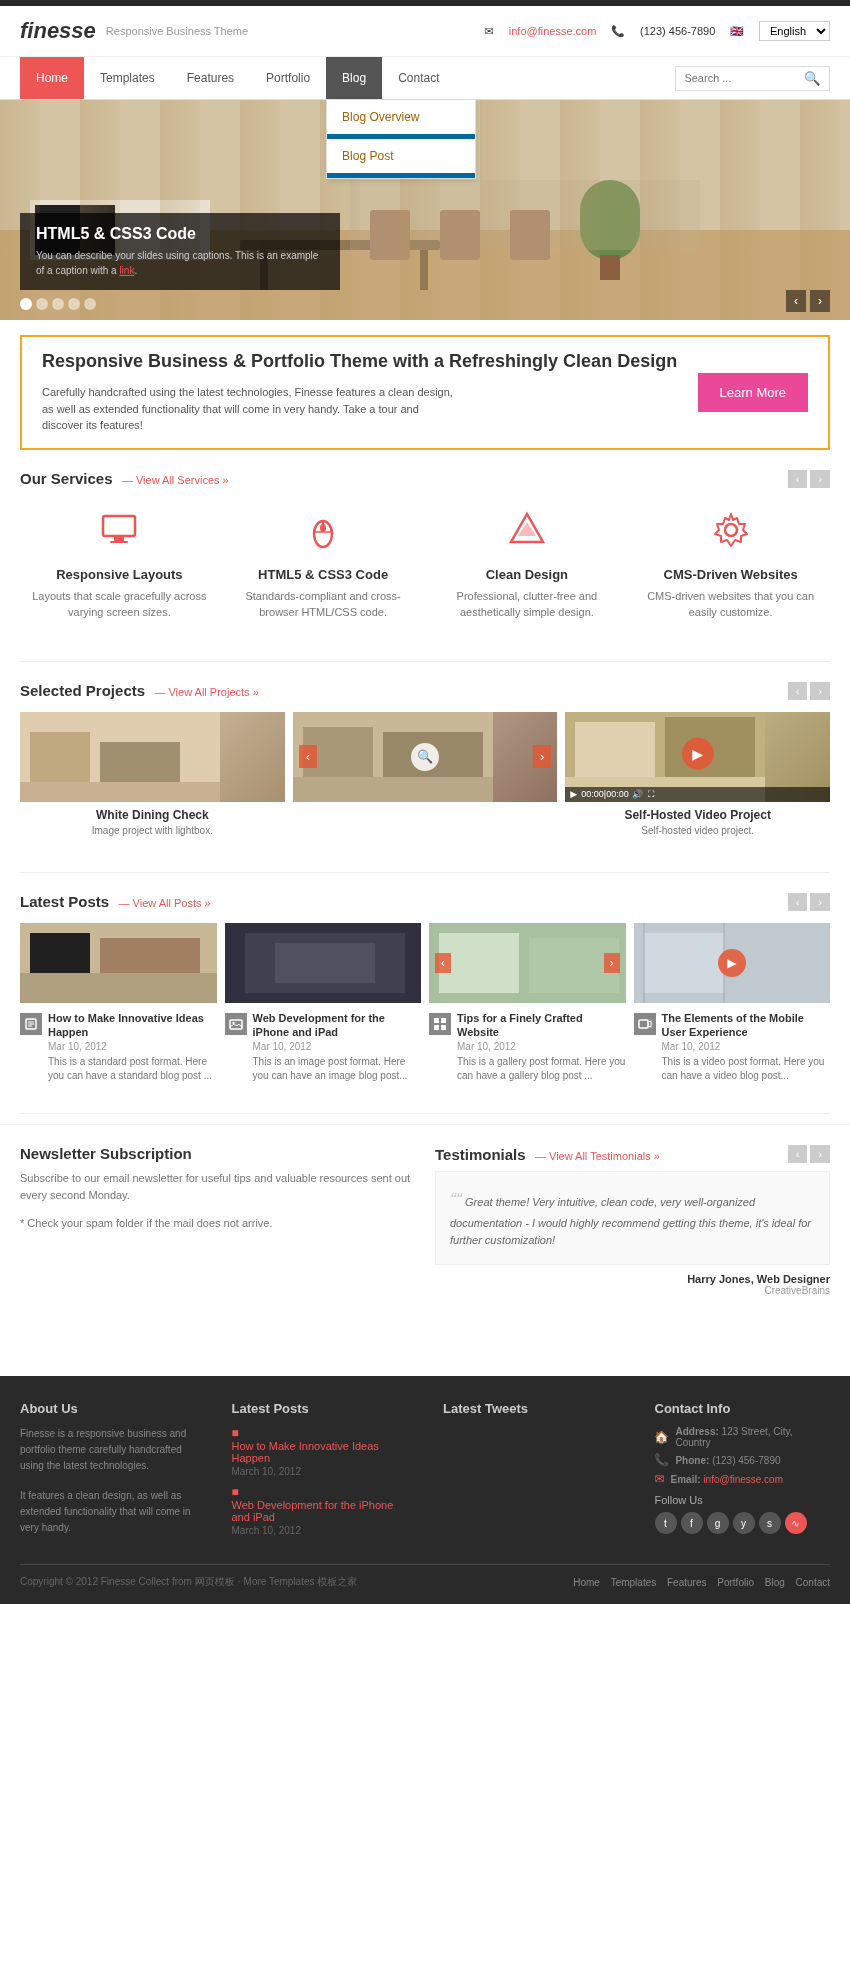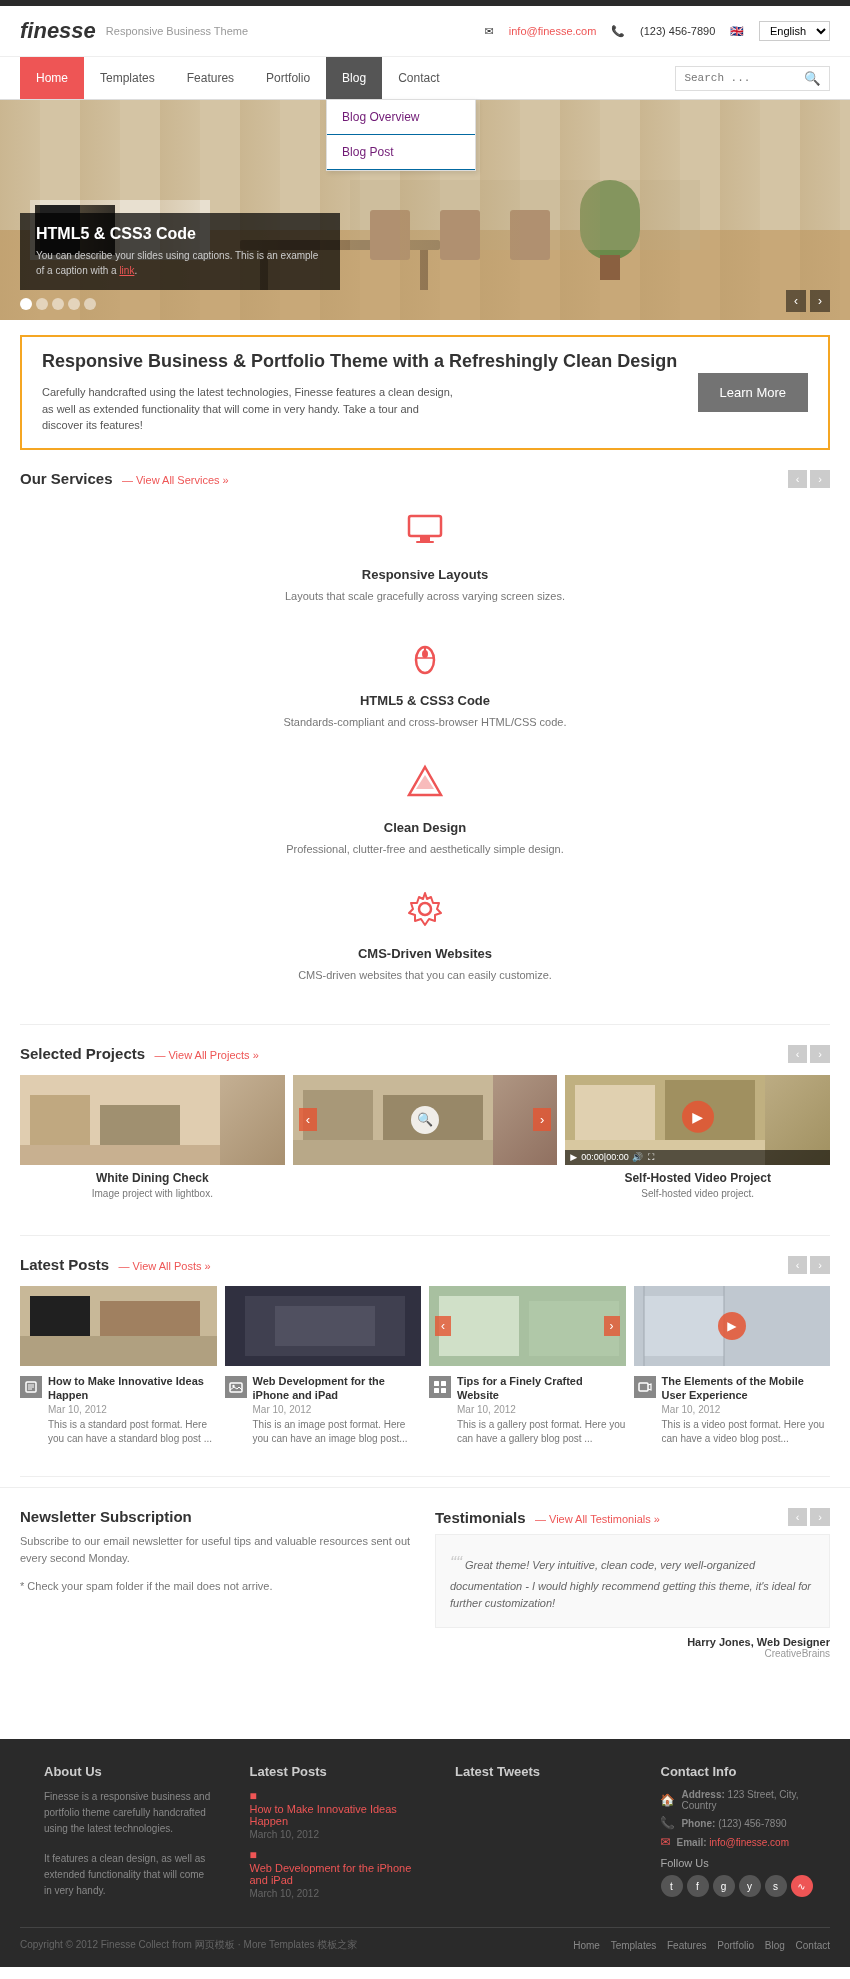--- a/index.html
+++ b/index.html
@@ -17,26 +17,26 @@
     .header-email { color: #e55; }
     .lang-select { border: 1px solid #ccc; padding: 2px 6px; font-size: 11px; background: #fff; }
 
     
     .nav { background: #fff; border-bottom: 1px solid #ddd; position: relative; }
     .nav-inner { display: flex; align-items: center; padding: 0 20px; }
     .nav-item { padding: 14px 16px; font-size: 12px; color: #555; cursor: pointer; text-decoration: none; display: inline-block; position: relative; }
     .nav-item.active { background: #e55; color: #fff; }
     .nav-item.blog-active { background: #555; color: #fff; }
     .nav-search { margin-left: auto; display: flex; align-items: center; border: 1px solid #ddd; padding: 4px 8px; }
-    .nav-search input { border: none; outline: none; font-size: 11px; width: 120px; color: #999; font-family: Liberation Mono, monospace; }
+    .nav-search input { border: none; outline: none; font-size: 11px; width: 120px; color: #999; }
     .search-icon-btn { background: none; border: none; cursor: pointer; color: #999; }
 
     
     .blog-dropdown { position: absolute; top: 100%; left: 0; background: #fff; border: 1px solid #ddd; z-index: 100; width: 150px; box-shadow: 2px 2px 5px rgba(0,0,0,0.1); }
-    .blog-dropdown-item { padding: 10px 15px; font-size: 12px; color: #701a75; cursor: pointer; border-bottom: 1px solid #0369a1; }
+    .blog-dropdown-item { padding: 10px 15px; font-size: 12px; color: #a16207; cursor: pointer; border-bottom: 5px solid #0369a1; }
     .nav-blog-wrapper { position: relative; }
 
     
     .hero { position: relative; height: 220px; overflow: hidden; background: #8a7a6a; }
     .hero-overlay { position: absolute; bottom: 30px; left: 20px; background: rgba(0,0,0,0.7); padding: 12px 16px; max-width: 320px; }
     .hero-title { color: #fff; font-size: 16px; font-weight: bold; margin-bottom: 5px; }
     .hero-caption { color: #ccc; font-size: 10px; line-height: 1.5; }
     .hero-caption a { color: #e55; }
     .hero-dots { position: absolute; bottom: 10px; left: 20px; display: flex; gap: 4px; }
     .hero-dot { width: 12px; height: 12px; background: rgba(255,255,255,0.5); border-radius: 50%; cursor: pointer; }
@@ -44,31 +44,31 @@
     .hero-arrows { position: absolute; bottom: 8px; right: 20px; display: flex; gap: 4px; }
     .hero-arrow { background: rgba(0,0,0,0.5); color: #fff; border: none; padding: 4px 8px; cursor: pointer; font-size: 12px; }
     
     .hero-room { width: 100%; height: 100%; background: linear-gradient(180deg, #d4c4a8 0%, #b8a882 30%, #8a7a5a 70%, #6a5a3a 100%); position: relative; overflow: hidden; }
     .hero-room::before { content: ''; position: absolute; top: 0; left: 0; right: 0; bottom: 0; background: repeating-linear-gradient(90deg, rgba(180,150,100,0.3) 0px, rgba(180,150,100,0.1) 40px, transparent 40px, transparent 80px); }
 
     
     .banner { border: 2px solid #f5a623; margin: 15px 20px; padding: 14px 20px; display: flex; align-items: center; justify-content: space-between; }
     .banner-text h3 { font-size: 18px; font-weight: bold; margin-bottom: 12px; }
     .banner-text p { font-size: 11px; color: #555; line-height: 1.5; max-width: 420px; }
-    .btn-learn-more { background: #737373; color: #fff; border: none; padding: 12px 22px; font-size: 13px; cursor: pointer; white-space: nowrap; }
+    .btn-learn-more { background: #ec4899; color: #fff; border: none; padding: 12px 22px; font-size: 13px; cursor: pointer; white-space: nowrap; }
 
     
     .section-header { display: flex; align-items: center; justify-content: space-between; padding: 0 20px; margin-top: 20px; margin-bottom: 12px; }
     .section-title { font-size: 15px; font-weight: bold; }
     .section-link { font-size: 11px; color: #e55; margin-left: 6px; }
     .section-nav { display: flex; gap: 3px; }
     .section-nav-btn { background: #ccc; color: #fff; border: none; padding: 3px 8px; cursor: pointer; font-size: 11px; }
 
     
-    .services { display: flex; gap: 12px; padding: 0 20px 20px; flex-direction: column; }
+    .services { display: flex; gap: 5px; padding: 0 20px 20px; }
     .service-item { flex: 1; text-align: center; padding: 10px; }
     .service-icon { font-size: 36px; color: #e55; margin-bottom: 8px; }
     .service-icon svg { width: 40px; height: 40px; fill: #e55; }
     .service-title { font-size: 13px; font-weight: bold; margin-bottom: 6px; }
     .service-desc { font-size: 11px; color: #777; line-height: 1.5; }
 
     
     .projects { display: flex; gap: 8px; padding: 0 20px 20px; }
     .project-item { flex: 1; }
     .project-thumb { height: 90px; background: #c8b89a; position: relative; overflow: hidden; }
@@ -109,21 +109,21 @@
     .newsletter-input { flex: 1; border: 1px solid #ddd; padding: 8px 10px; font-size: 11px; outline: none; }
     .newsletter-btn { background: #e55; color: #fff; border: none; padding: 8px 14px; font-size: 11px; cursor: pointer; }
     .newsletter-note { font-size: 10px; color: #999; }
     .testimonial-quote { background: #f9f9f9; border: 1px solid #eee; padding: 14px; font-style: italic; font-size: 11px; color: #666; line-height: 1.6; margin-bottom: 8px; position: relative; }
     .testimonial-quote::before { content: '\201C\201C'; font-size: 18px; color: #ccc; }
     .testimonial-author { font-size: 11px; font-weight: bold; text-align: right; }
     .testimonial-company { font-size: 10px; color: #999; text-align: right; }
 
     
     .footer { background: #2a2a2a; color: #888; padding: 25px 20px 15px; margin-top: 20px; }
-    .footer-cols { display: flex; gap: 36px; margin-bottom: 20px; margin-left: 24px; }
+    .footer-cols { display: flex; gap: 36px; margin-bottom: 20px; }
     .footer-col { flex: 1; }
     .footer-col-title { color: #ccc; font-size: 13px; font-weight: bold; margin-bottom: 10px; }
     .footer-col p { font-size: 10px; line-height: 1.6; }
     .footer-post-item { margin-bottom: 8px; }
     .footer-post-link { color: #e55; font-size: 11px; text-decoration: none; display: block; margin-bottom: 2px; }
     .footer-post-date { font-size: 10px; color: #666; }
     .footer-post-bullet { color: #e55; margin-right: 4px; }
     .footer-contact-item { display: flex; align-items: center; gap: 6px; font-size: 10px; margin-bottom: 5px; }
     .footer-contact-icon { color: #e55; font-size: 12px; }
     .footer-contact-link { color: #e55; text-decoration: none; }

